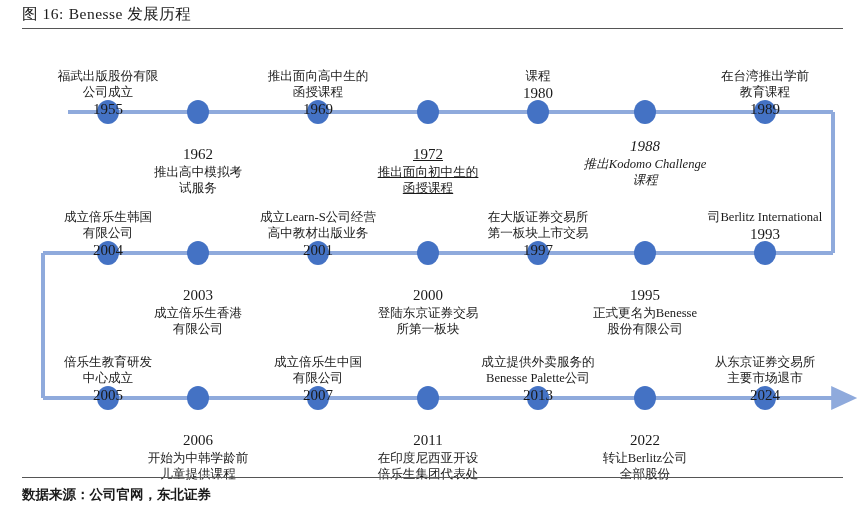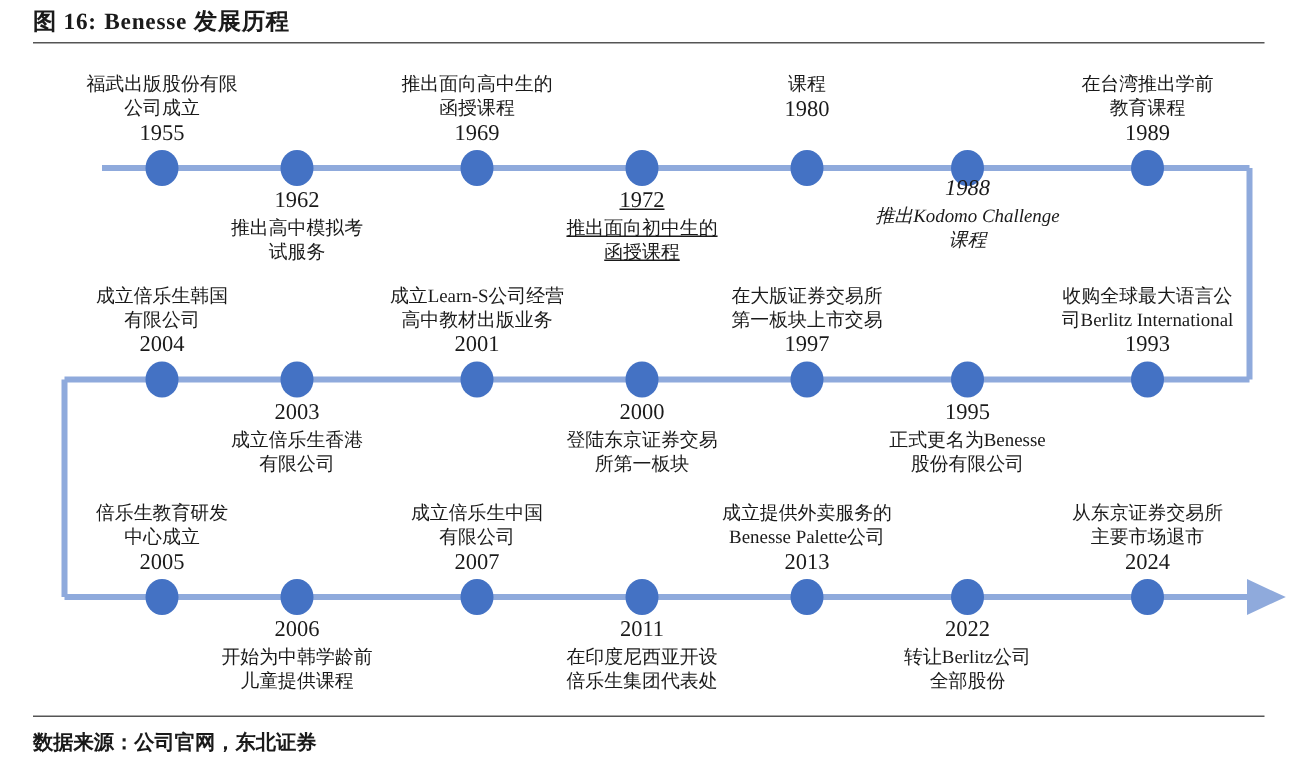--- a/index.html
+++ b/index.html
@@ -15,21 +15,21 @@
     color: #1a1a1a;
     overflow: hidden;
   }
 
   
   #fig-title {
     position: absolute;
     left: 22px;
     top: 4px;
     font-size: 15.5px;
-    font-weight: bold;
+    font-weight: normal;
     letter-spacing: 0.5px;
     white-space: nowrap;
   }
   #fig-title .num { margin-right: 5px; }
   #title-rule {
     position: absolute;
     left: 22px;
     top: 28px;
     width: 821px;
     height: 1px;
@@ -69,20 +69,21 @@
   }
 
   
   .event {
     position: absolute;
     text-align: center;
     font-size: 12.6px;
     line-height: 1.28;
     white-space: nowrap;
     transform: translateX(-50%);
+    margin-top: 20px;
   }
   .event .etext { display: block; }
   .event .eyear { display: block; font-size: 15px; }
   .event.above { }
   .event.below { }
 </style>
 </head>
 <body>
 
 <div id="fig-title">
@@ -187,21 +188,20 @@
         <span class="etext">在大版证券交易所</span>
         <span class="etext">第一板块上市交易</span>
         <span class="eyear">1997</span>
       </div>
       <div class="event below" style="left: 645px; top: 266px;">
         <span class="eyear">1995</span>
         <span class="etext">正式更名为Benesse</span>
         <span class="etext">股份有限公司</span>
       </div>
       <div class="event above" style="left: 765px; top: 189px;">
-        <span class="etext">收购全球最大语言公</span>
         <span class="etext">司Berlitz International</span>
         <span class="eyear">1993</span>
       </div>
       <div class="event above" style="left: 108px; top: 334px;">
         <span class="etext">倍乐生教育研发</span>
         <span class="etext">中心成立</span>
         <span class="eyear">2005</span>
       </div>
       <div class="event below" style="left: 198px; top: 411px;">
         <span class="eyear">2006</span>

